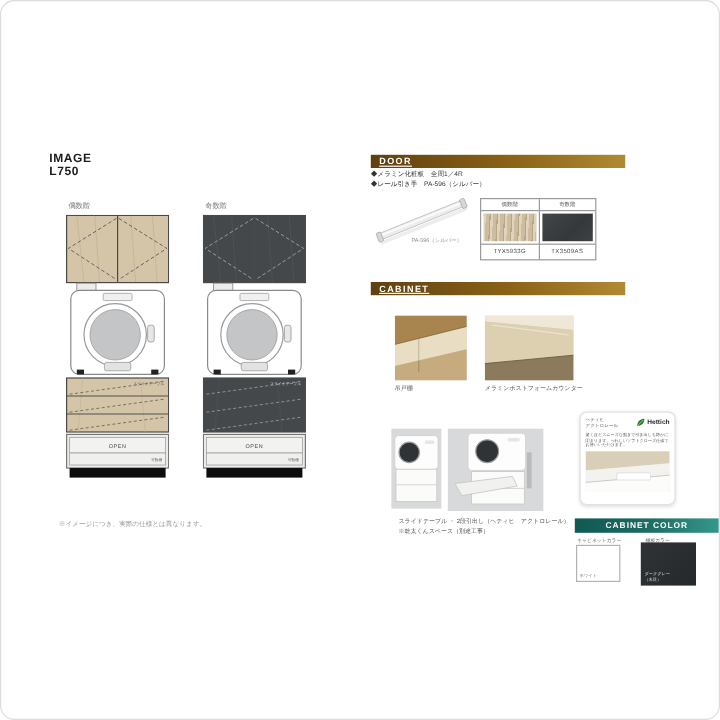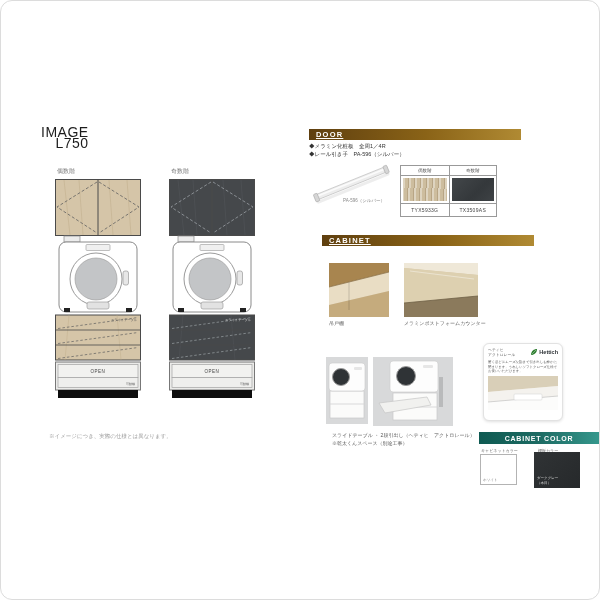--- a/index.html
+++ b/index.html
@@ -1,20 +1,20 @@
 <!DOCTYPE html>
 <html><head>
 <meta charset="utf-8">
 <style>
   html,body{margin:0;padding:0;background:#fff;}
   .page{position:relative;width:598px;height:598px;margin:0;background:#fff;
         border:1px solid #dcdcdc;border-radius:12px;overflow:hidden;
         font-family:"Liberation Sans",sans-serif;color:#222;}
   .abs{position:absolute;}
-  .title{font-weight:normal;font-size:14px;letter-spacing:.5px;color:#1c1c1c;line-height:11px;text-align:right;}
+  .title{font-weight:bold;font-size:10px;letter-spacing:.5px;color:#1c1c1c;line-height:11px;}
   .floor-label{font-size:6px;color:#777;}
   .section-bar{height:11px;display:flex;align-items:center;
         background:linear-gradient(90deg,#5f3f0f,#8a6317 55%,#b08a33);
         color:#fff;font-size:7.5px;font-weight:bold;letter-spacing:1.2px;padding-left:7px;box-sizing:border-box;text-decoration:underline;}
   .teal-bar{height:12px;display:flex;align-items:center;justify-content:center;
         background:linear-gradient(90deg,#0f5a52,#1d6b63 50%,#35978c);
         color:#fff;font-size:7px;font-weight:bold;letter-spacing:.8px;}
   .bullets{font-size:5.5px;line-height:7.5px;color:#333;white-space:nowrap;}
   .caption{font-size:5px;color:#555;}
   .caption-sm{font-size:4.5px;color:#888;}
@@ -186,21 +186,21 @@
     <div class="dt-img">
         <div class="sw sw-wood"></div>
       </div>
     <div class="dt-img r">
         <div class="sw sw-dark"></div>
       </div>
     <div class="dt-code">TYX5933G</div>
     <div class="dt-code r">TX3509AS</div>
   </div>
 
-  <div class="abs section-bar" style="left:321px;top:234px;width:212px;">CABINET</div>
+  <div class="abs section-bar" style="left:308px;top:234px;width:212px;">CABINET</div>
 
   <svg class="abs photo" style="left:328px;top:262px;" width="60" height="54" viewBox="0 0 60 54">
     <rect width="60" height="54" fill="#dfd5bf"></rect>
     <polygon points="0,0 60,0 60,9 0,24" fill="#a8854f"></polygon>
     <polygon points="0,24 60,9 60,28 0,42" fill="#e9ddc4"></polygon>
     <polygon points="0,42 60,28 60,54 0,54" fill="#c5ab7d"></polygon>
     <line x1="20" y1="19" x2="20" y2="47" stroke="#00000033" stroke-width="0.8"></line>
     <line x1="0" y1="24" x2="60" y2="9" stroke="#8a6f45" stroke-width="0.8"></line>
   </svg>
   <div class="abs caption" style="left:328px;top:319px;">吊戸棚</div>

